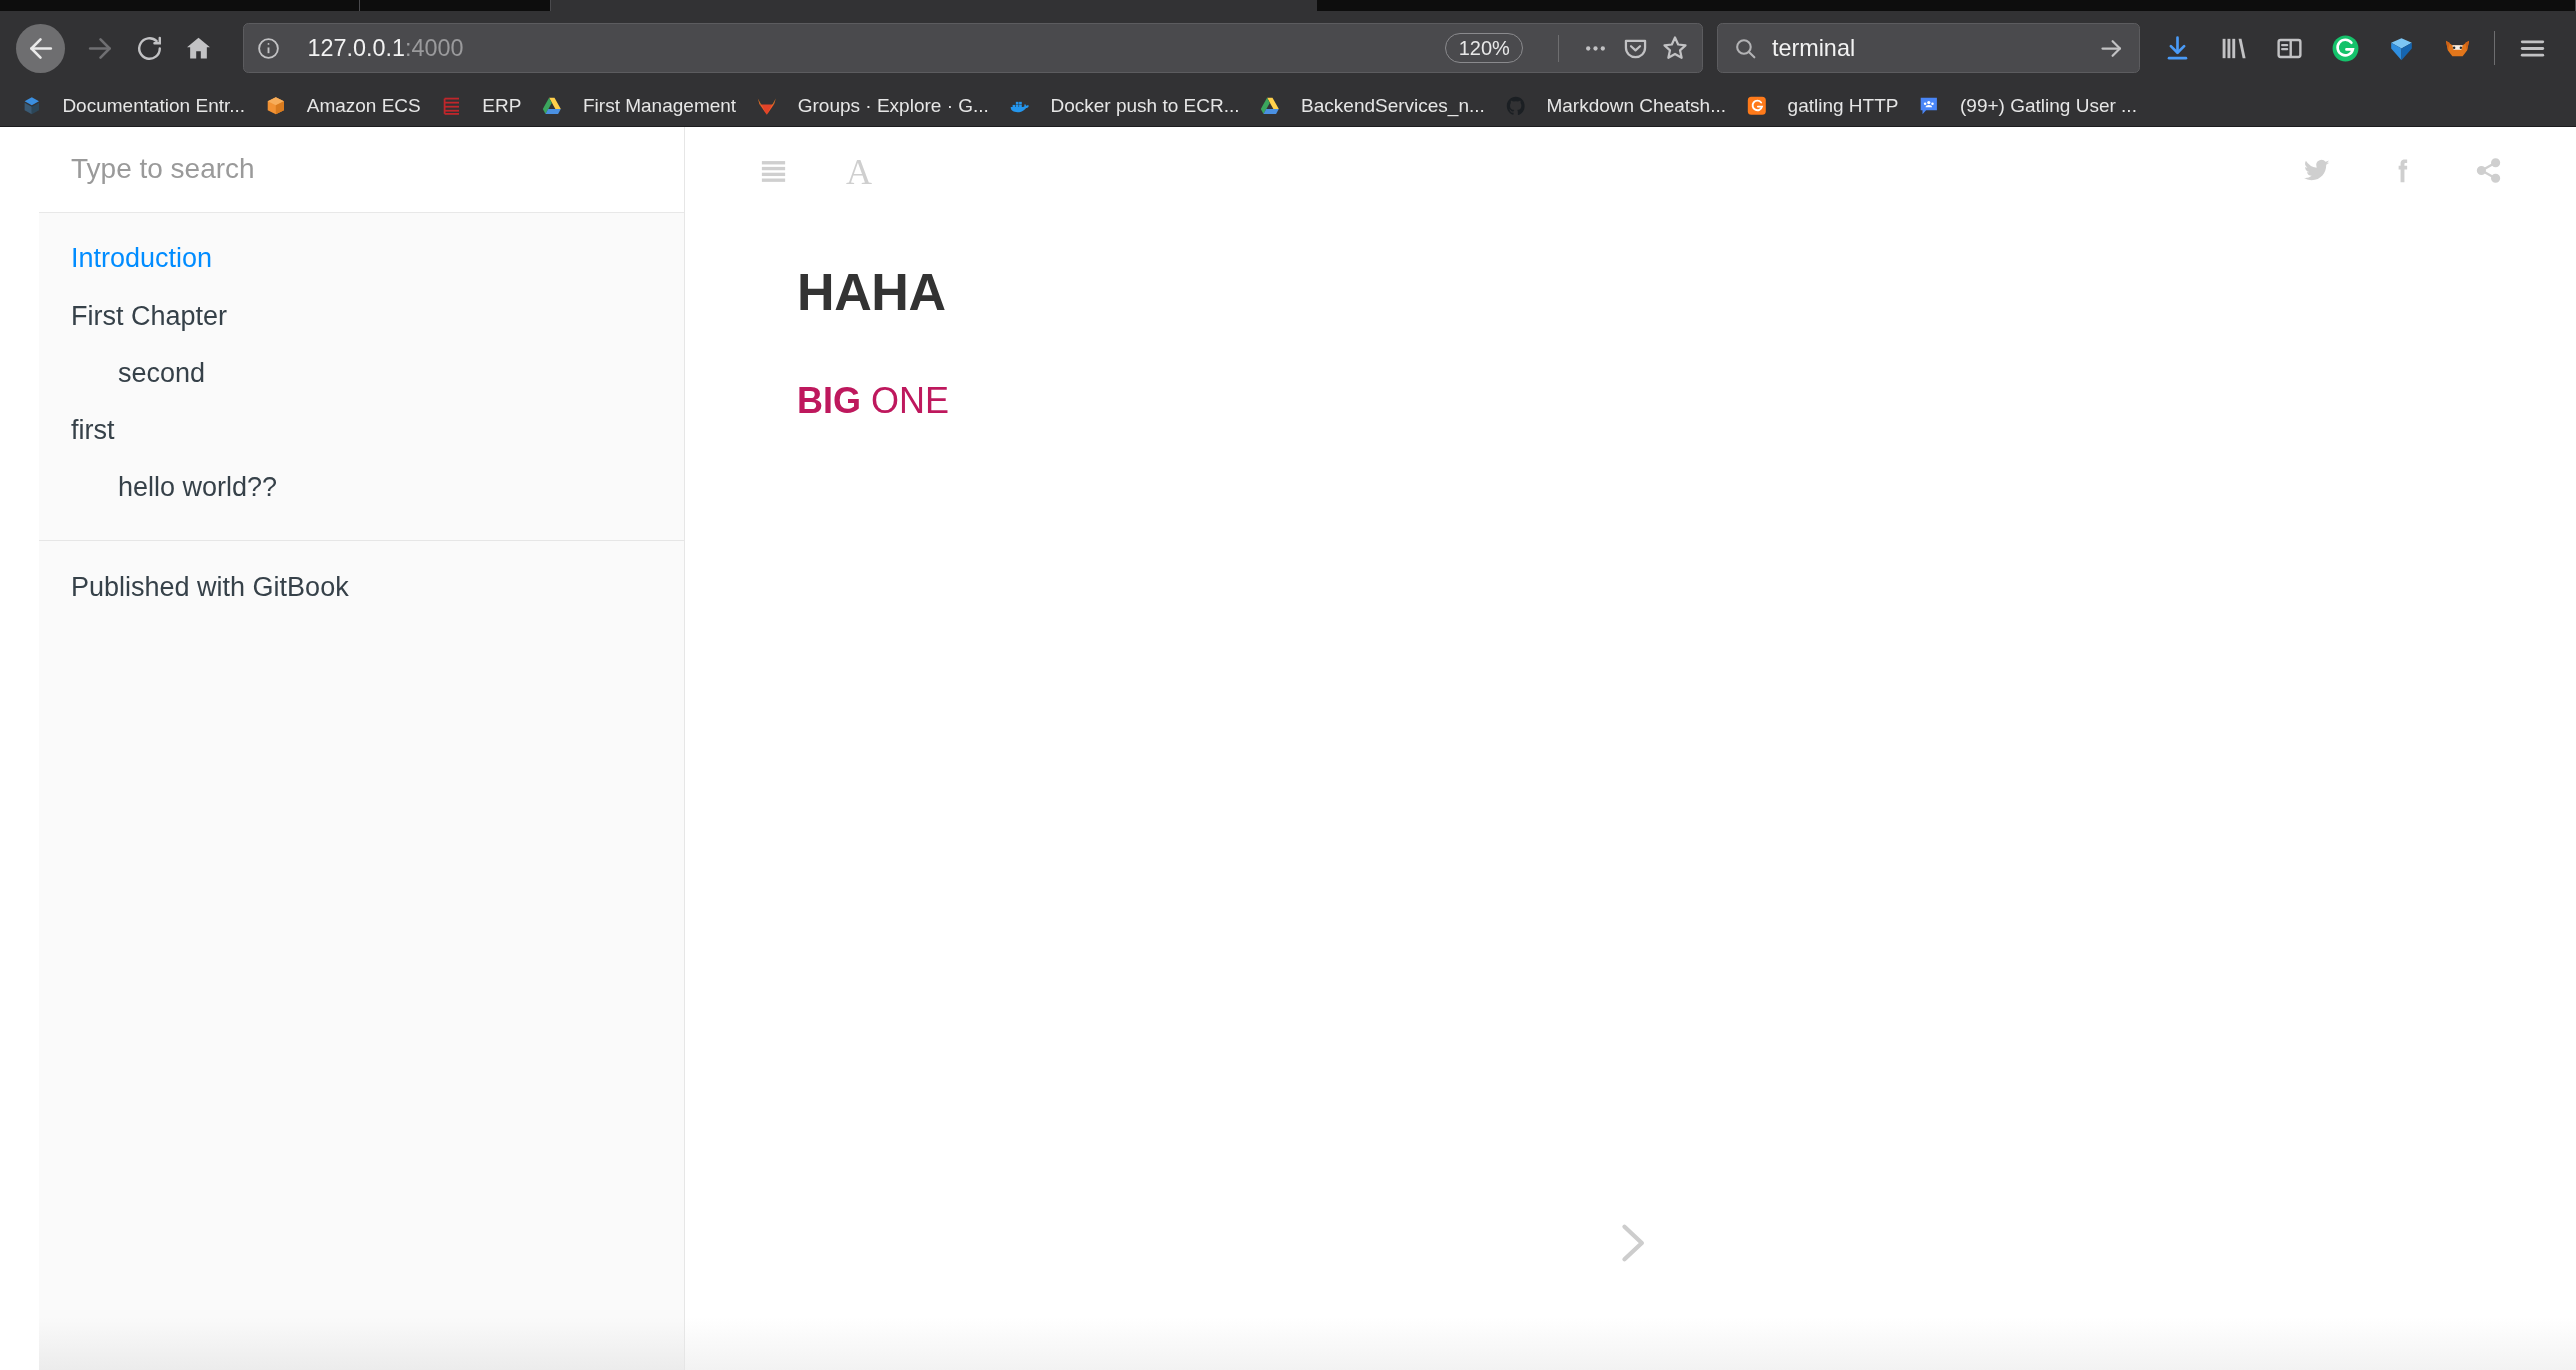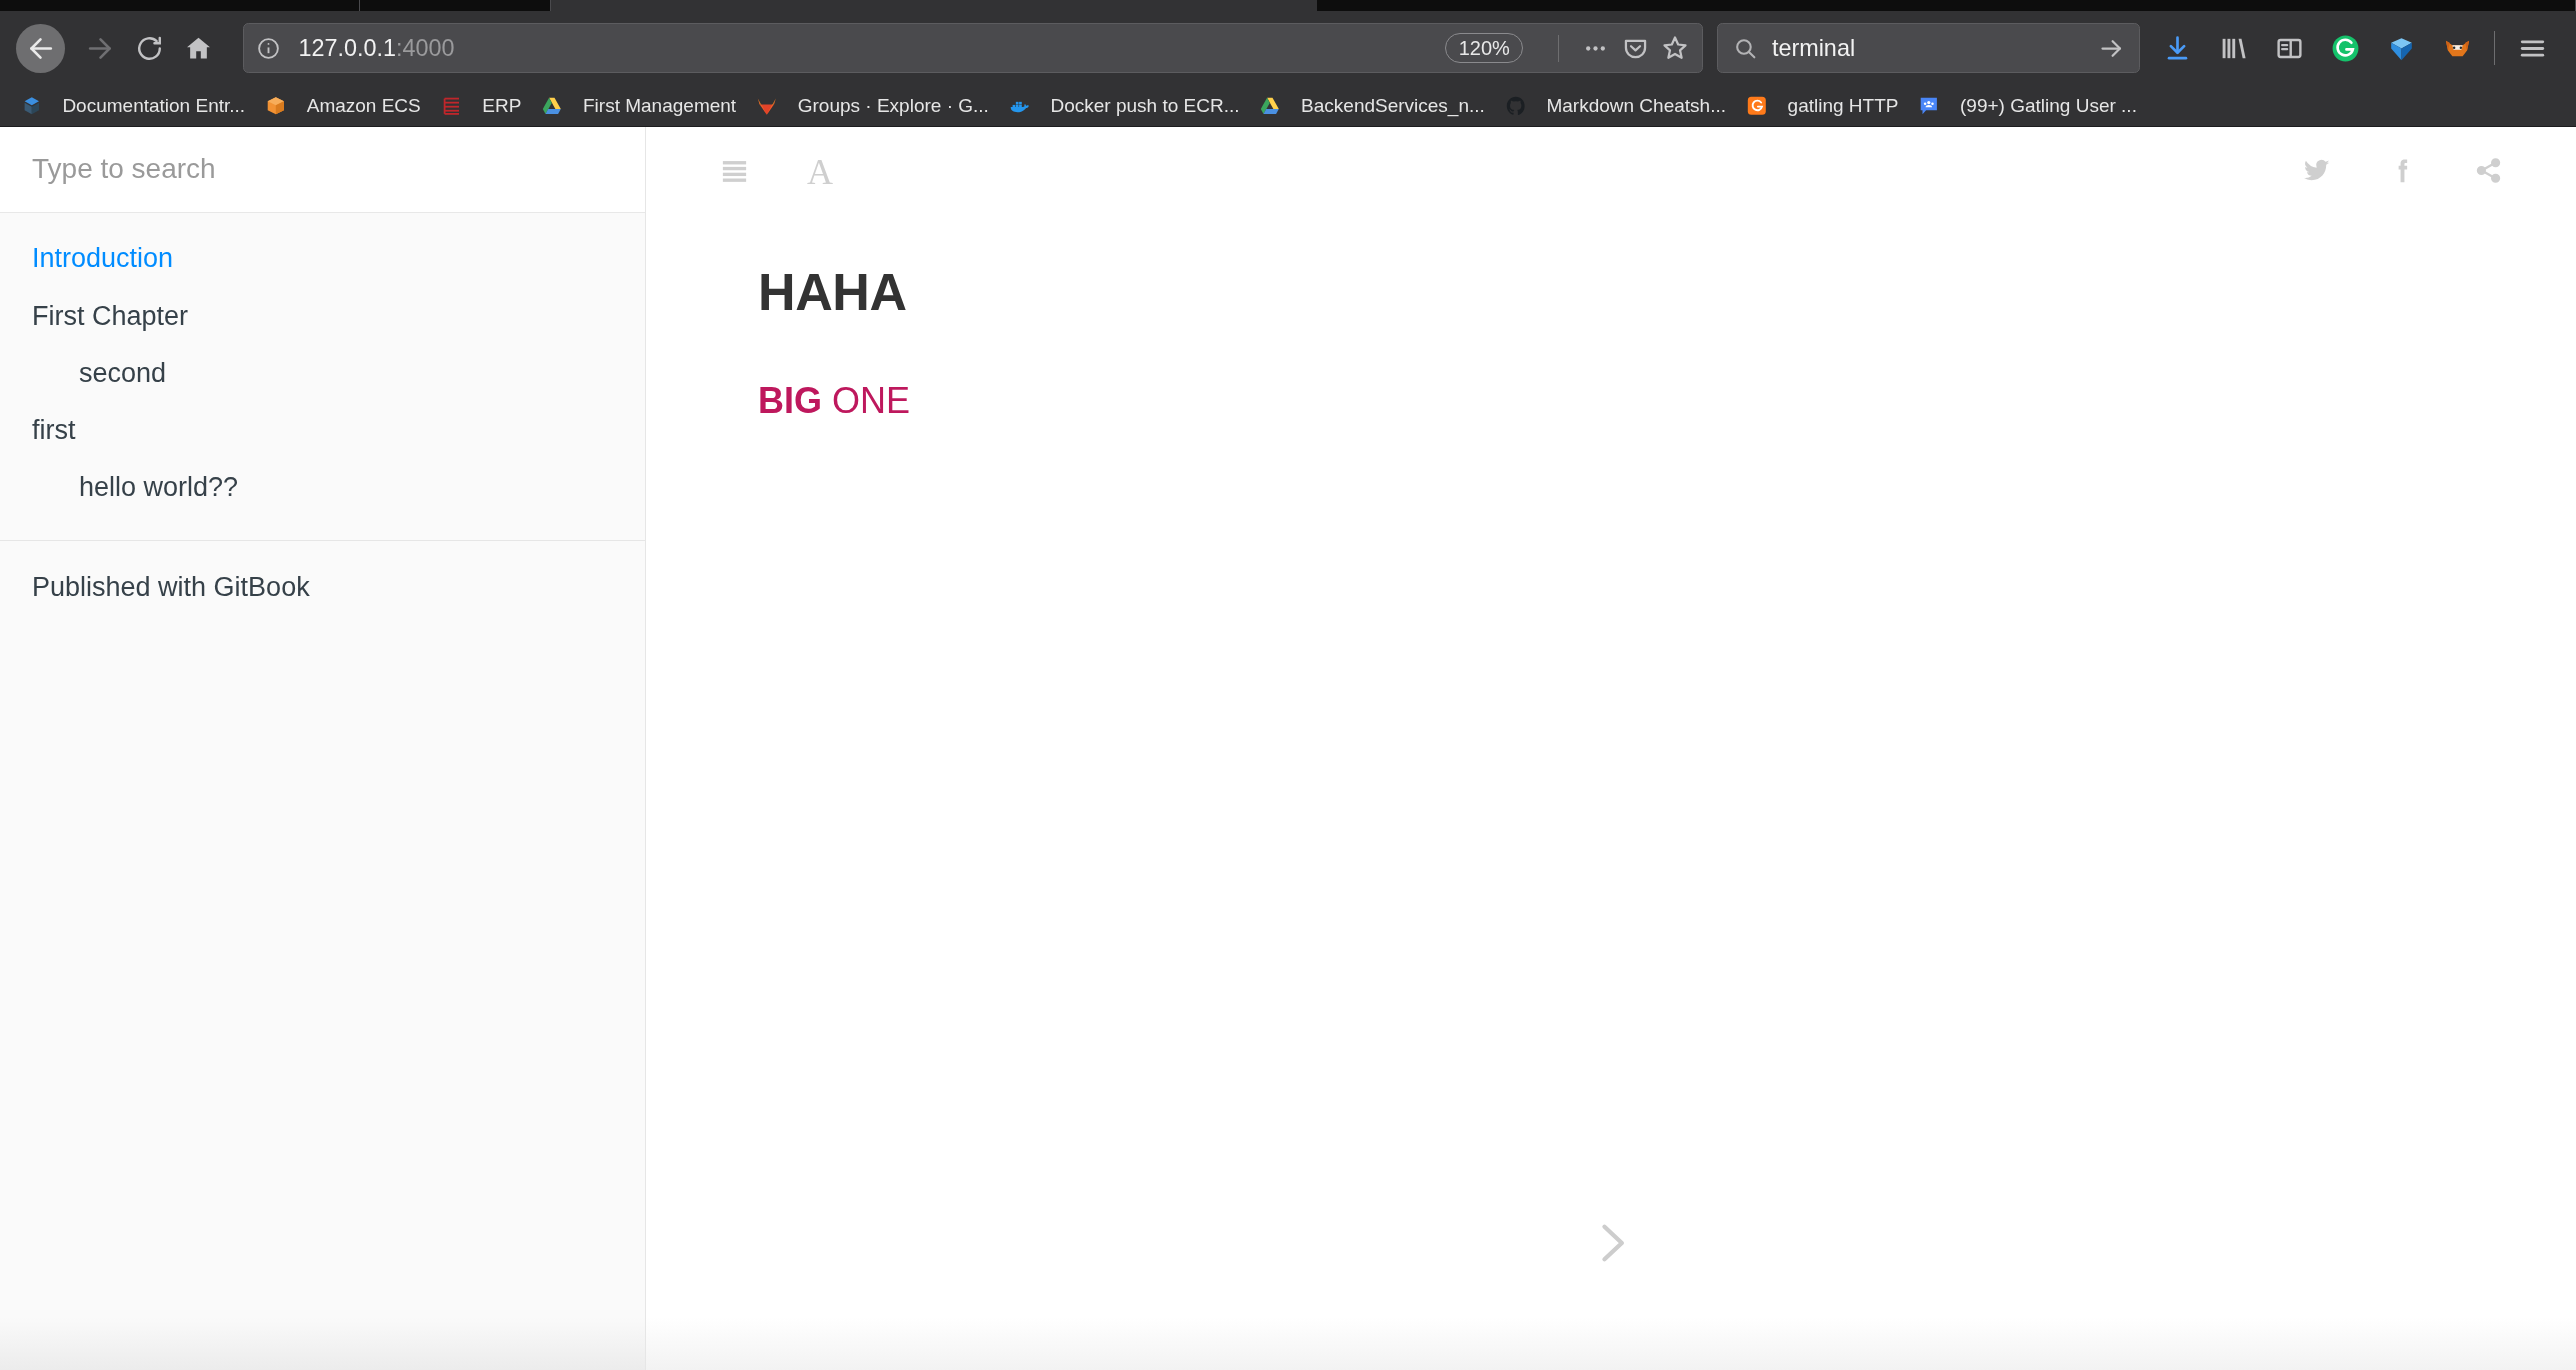--- a/index.html
+++ b/index.html
@@ -35,21 +35,21 @@
   .nav-btn svg { display: block; }
 
   #url-bar {
     flex: 1 1 auto; height: 50px; margin-left: 20px; margin-right: 14.4px;
     background: #4a4a4d; border: 0.9px solid #5c5c5f; border-radius: 5.4px;
     display: flex; align-items: center; padding: 0 12.6px; gap: 12.6px;
     min-width: 0;
   }
   #url-text { font-size: 23.4px; color: #f2f2f2; white-space: nowrap; }
   #url-text .port { color: #9a9a9c; }
-  #url-left { display: flex; align-items: center; gap: 17px; flex: 1 1 auto; min-width: 0; }
+  #url-left { display: flex; align-items: center; gap: 26px; flex: 1 1 auto; min-width: 0; }
 
   #zoom-badge {
     border: 0.9px solid #8a8a8d; border-radius: 18px;
     padding: 2.7px 12.6px; font-size: 20px; color: #e8e8e8;
     flex: none; margin-right: 10.8px;
   }
   .url-sep { width: 0.9px; height: 27px; background: #6e6e70; margin: 0 10.8px; flex: none; }
   .url-icon { flex: none; display: flex; align-items: center; justify-content: center; }
 
   #search-bar {
@@ -73,21 +73,21 @@
     border-bottom: 0.9px solid #1c1c1e;
   }
   .bookmark {
     display: flex; align-items: center; gap: 20px;
     padding: 0 10px; height: 34px; white-space: nowrap;
   }
   .bookmark-label { font-size: 19px; color: #e6e6e6; }
   .bm-ico { width: 21.6px; height: 21.6px; flex: none; display: block; }
 
   
-  #page { display: flex; height: calc(1371px - 10.8px - 75px - 41px); width: 100%; }
+  #page { display: flex; height: calc(1371px - 10.8px - 75px - 41px); width: 100%; padding-left: 39px; }
 
   
   #sidebar {
     width: 646px; flex: none; background: #fafafa;
     border-right: 0.9px solid #e6e6e6; display: flex; flex-direction: column;
     position: relative;
   }
   #sidebar-search {
     height: 86px; background: #ffffff; border-bottom: 0.9px solid #e8e8e8;
     display: flex; align-items: center; padding: 0 32px;

